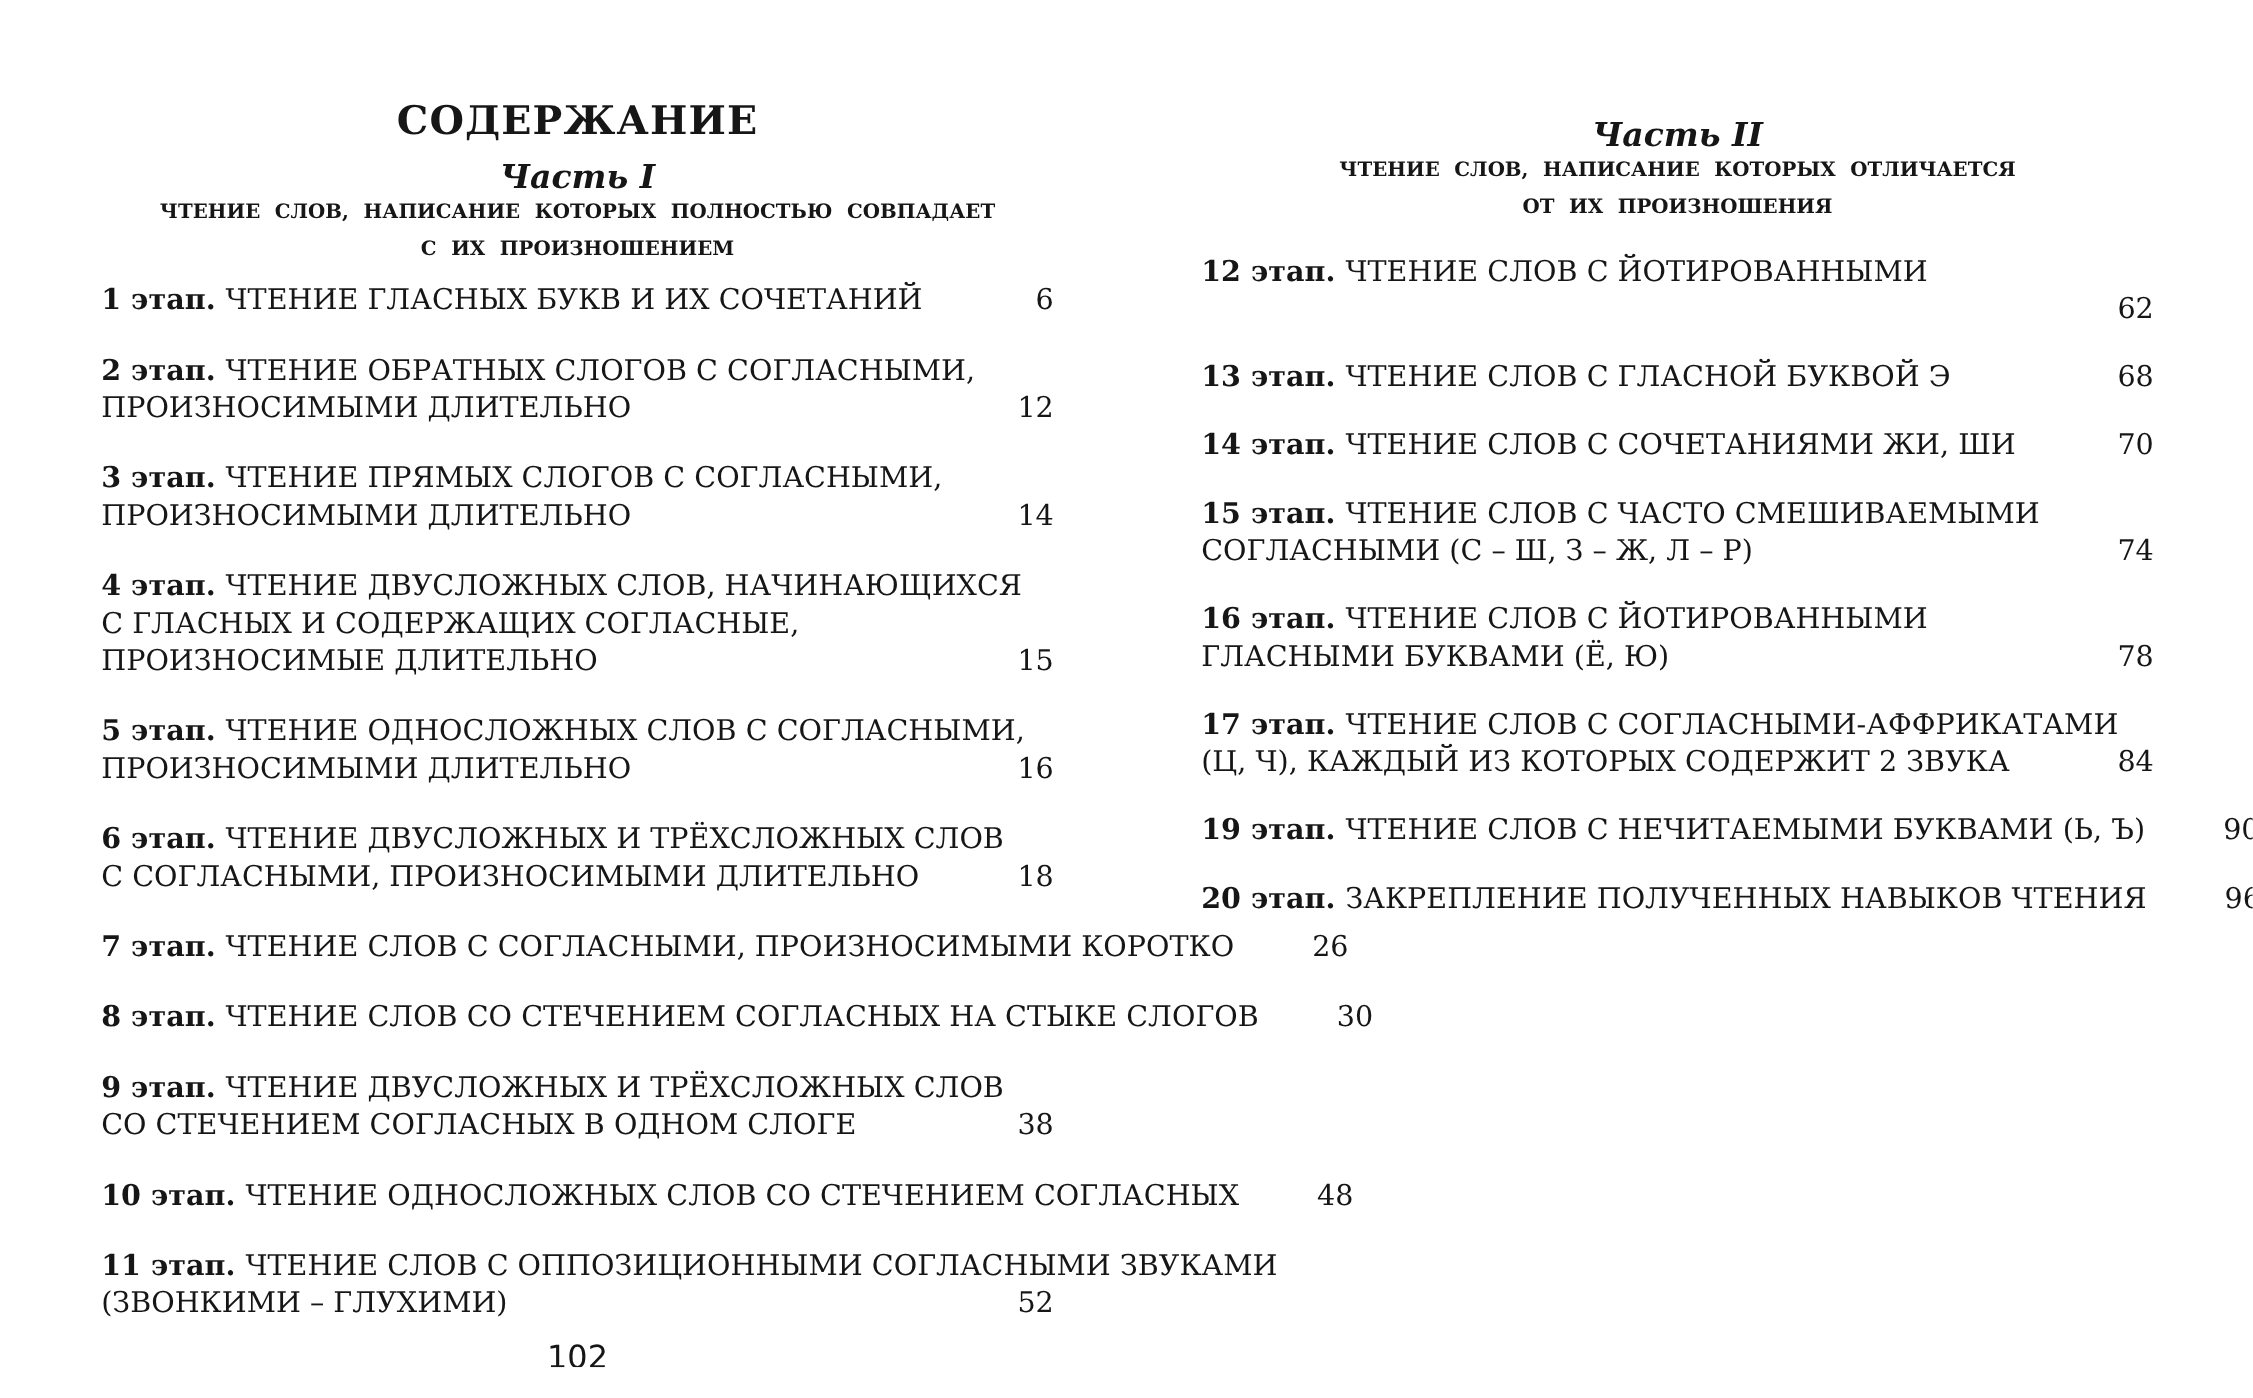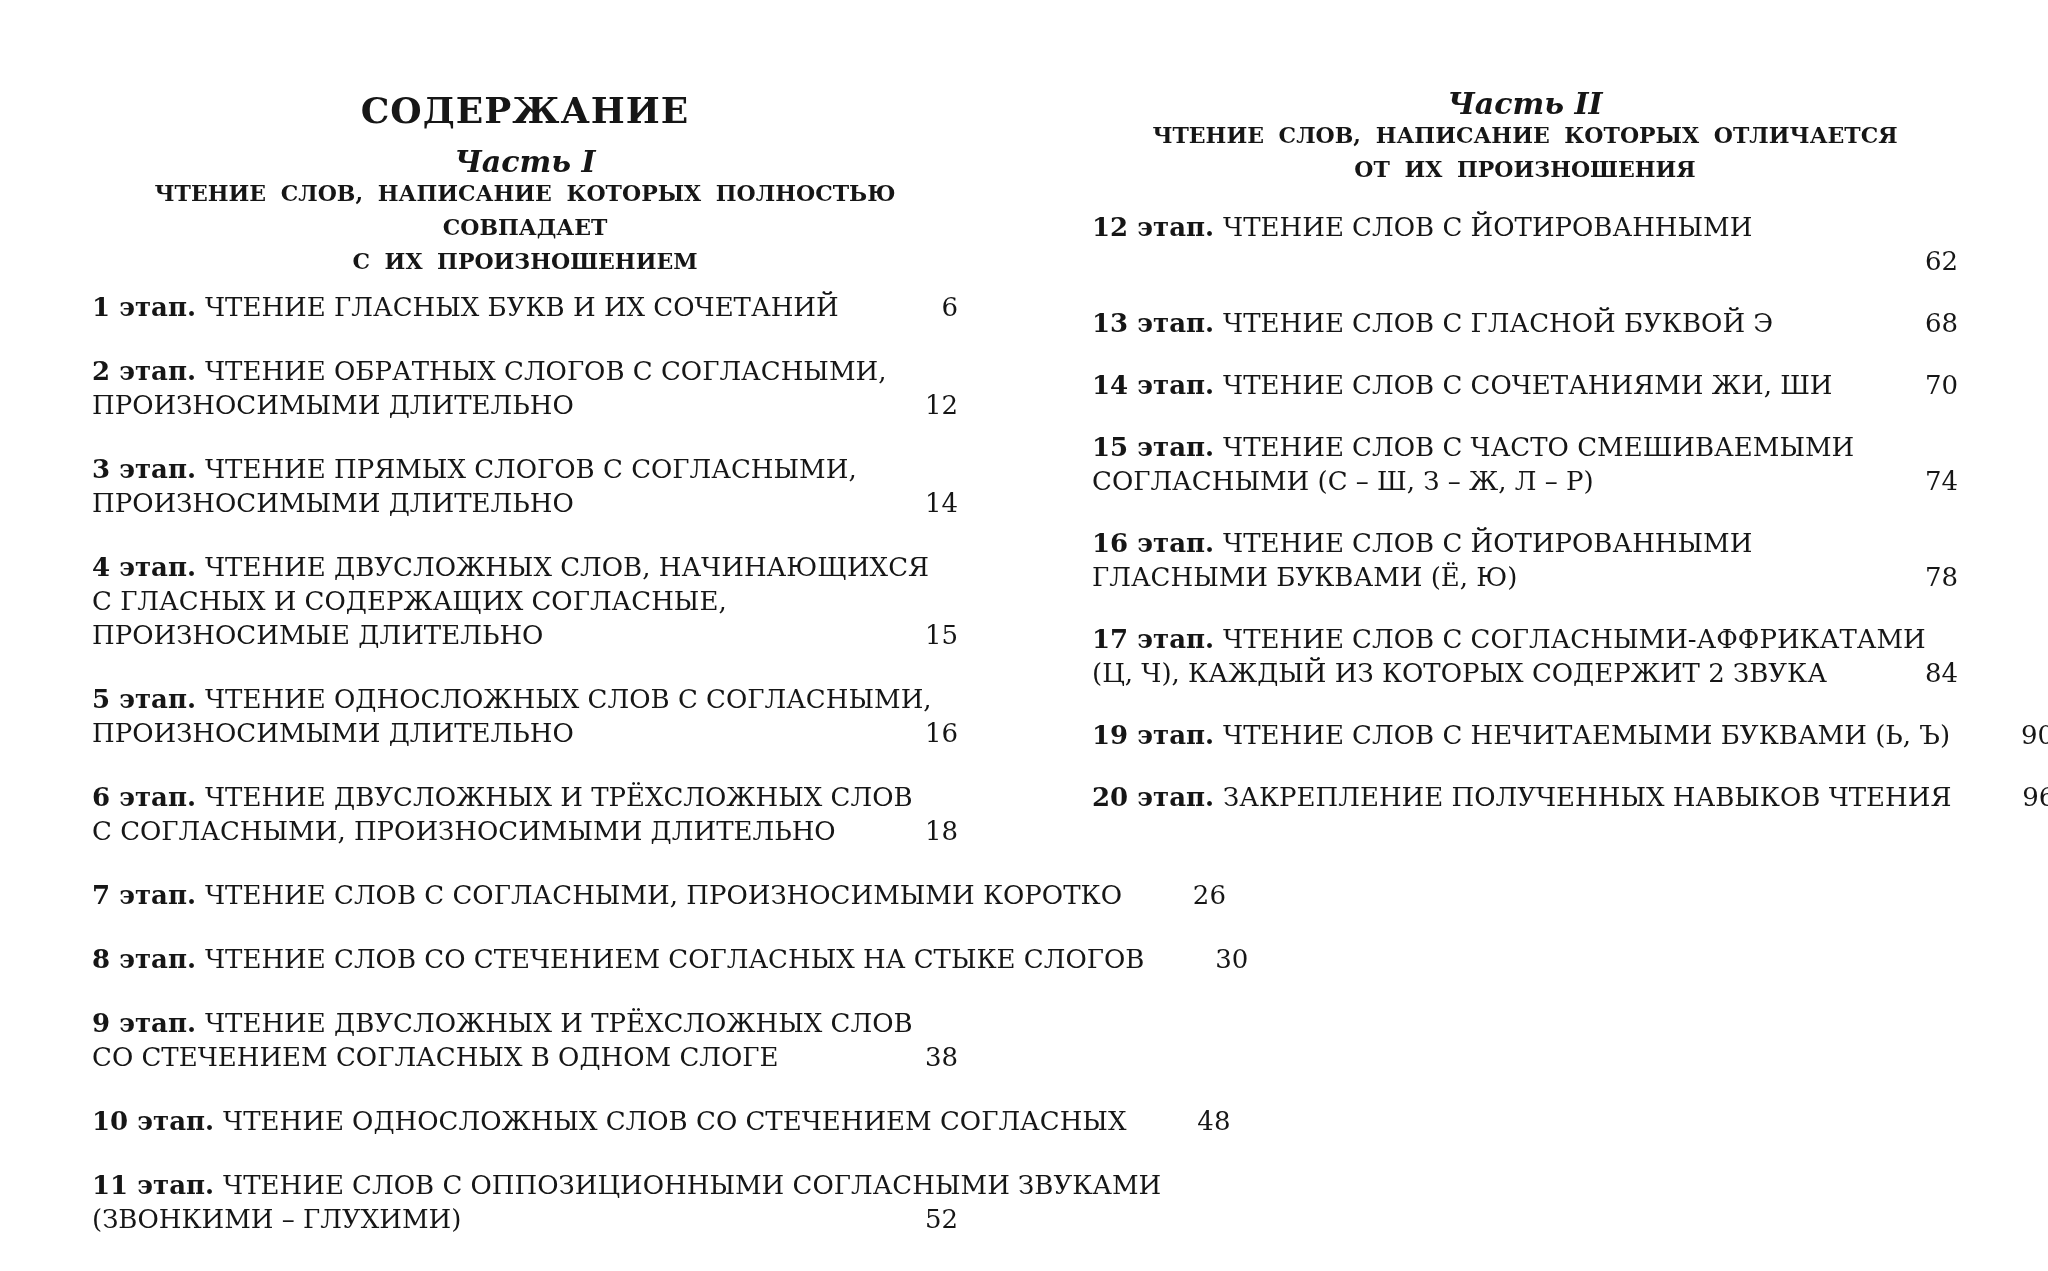--- a/index.html
+++ b/index.html
@@ -15,41 +15,41 @@
     color: var(--ink, #161616);
     font-family: "DejaVu Serif", "Liberation Serif", serif;
     overflow: hidden;
   }
   .col {
     position: absolute;
     top: 0;
     width: 866px;
   }
   .col-left  { left: 92px;  padding-top: 92px; }
-  .col-right { left: 1092px; padding-top: 78px; }
+  .col-right { left: 1092px; padding-top: 98px; }
 
   .toc-title {
     font-size: 36px;
     line-height: 36px;
     font-weight: bold;
     text-align: center;
     letter-spacing: 1px;
     margin: 0 0 20px 0;
   }
   .part-label {
     font-size: 30px;
     line-height: 28px;
     font-weight: bold;
     font-style: italic;
     text-align: center;
     margin: 0;
   }
   .col-right .part-label { margin-top: 12px; }
   .part-heading {
-    font-size: 22px;
+    font-size: 18px;
     line-height: 34px;
     font-weight: bold;
     text-align: center;
     word-spacing: 7px;
     margin: 0;
   }
   .entries { margin-top: 12px; }
   .col-right .entries { margin-top: 24px; }
 
   .entry { margin-bottom: 30px; }

